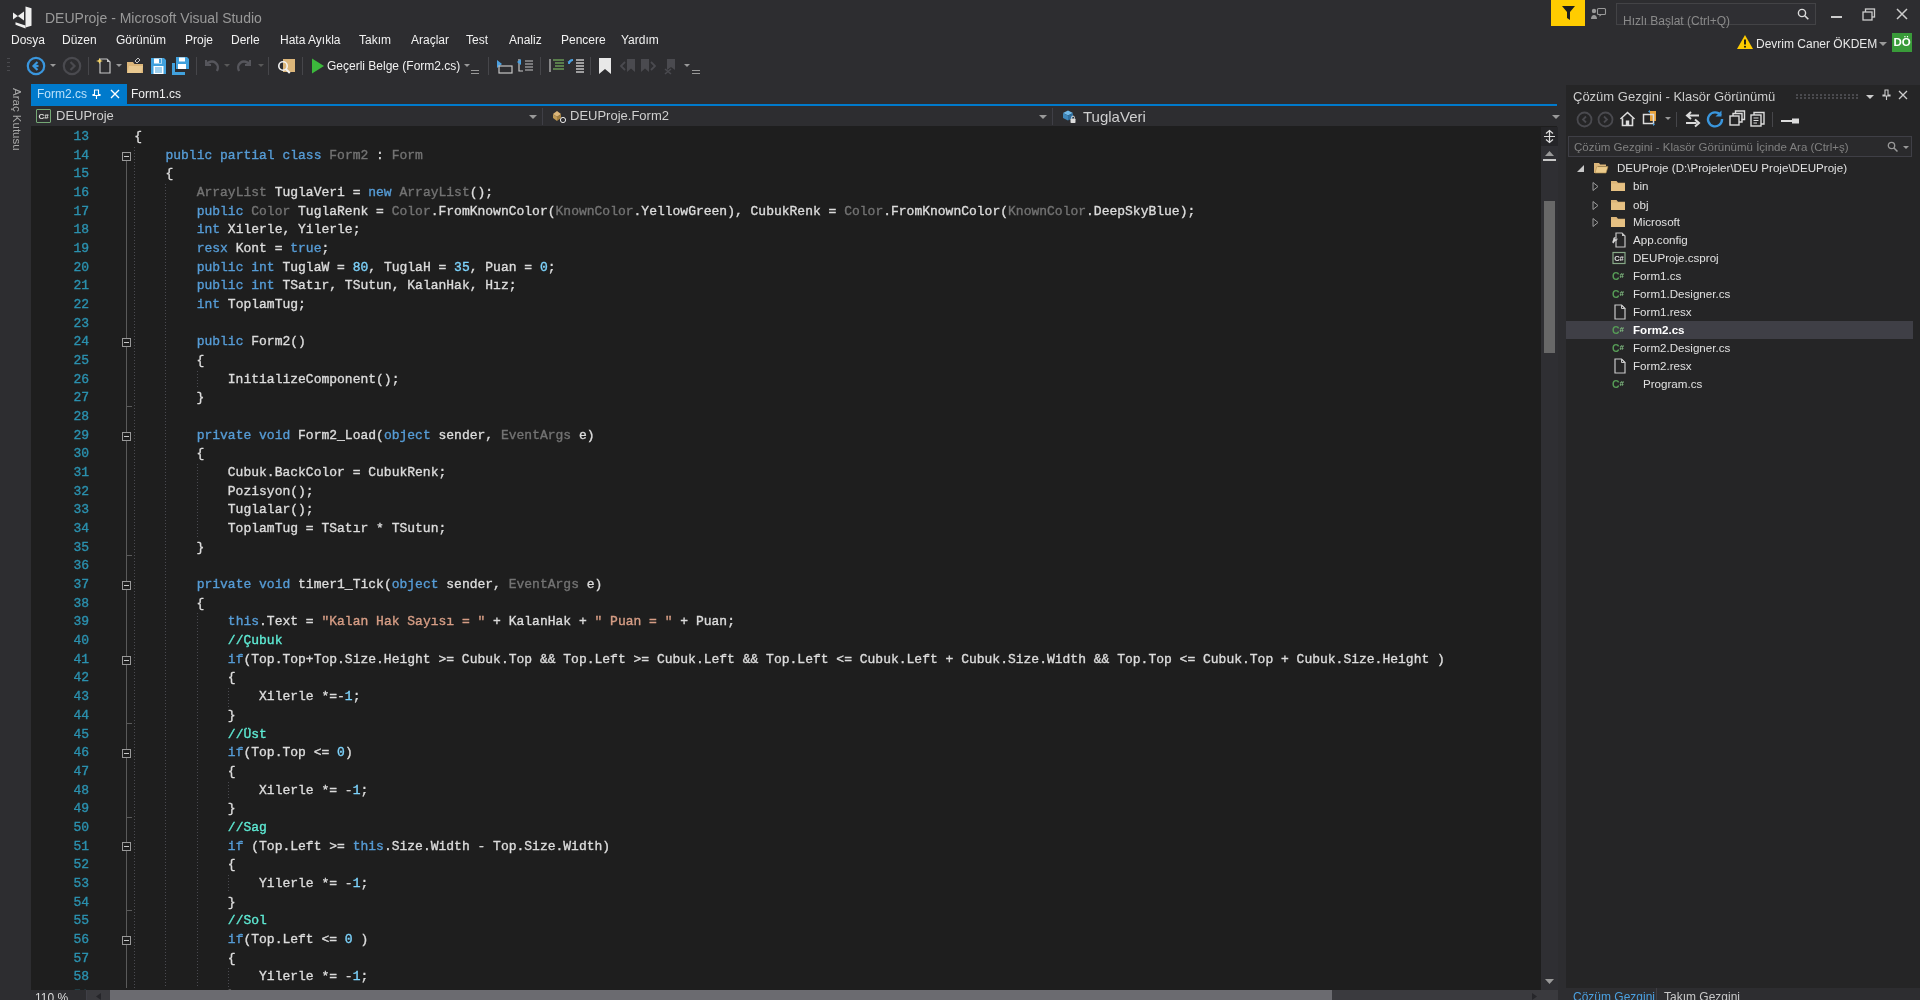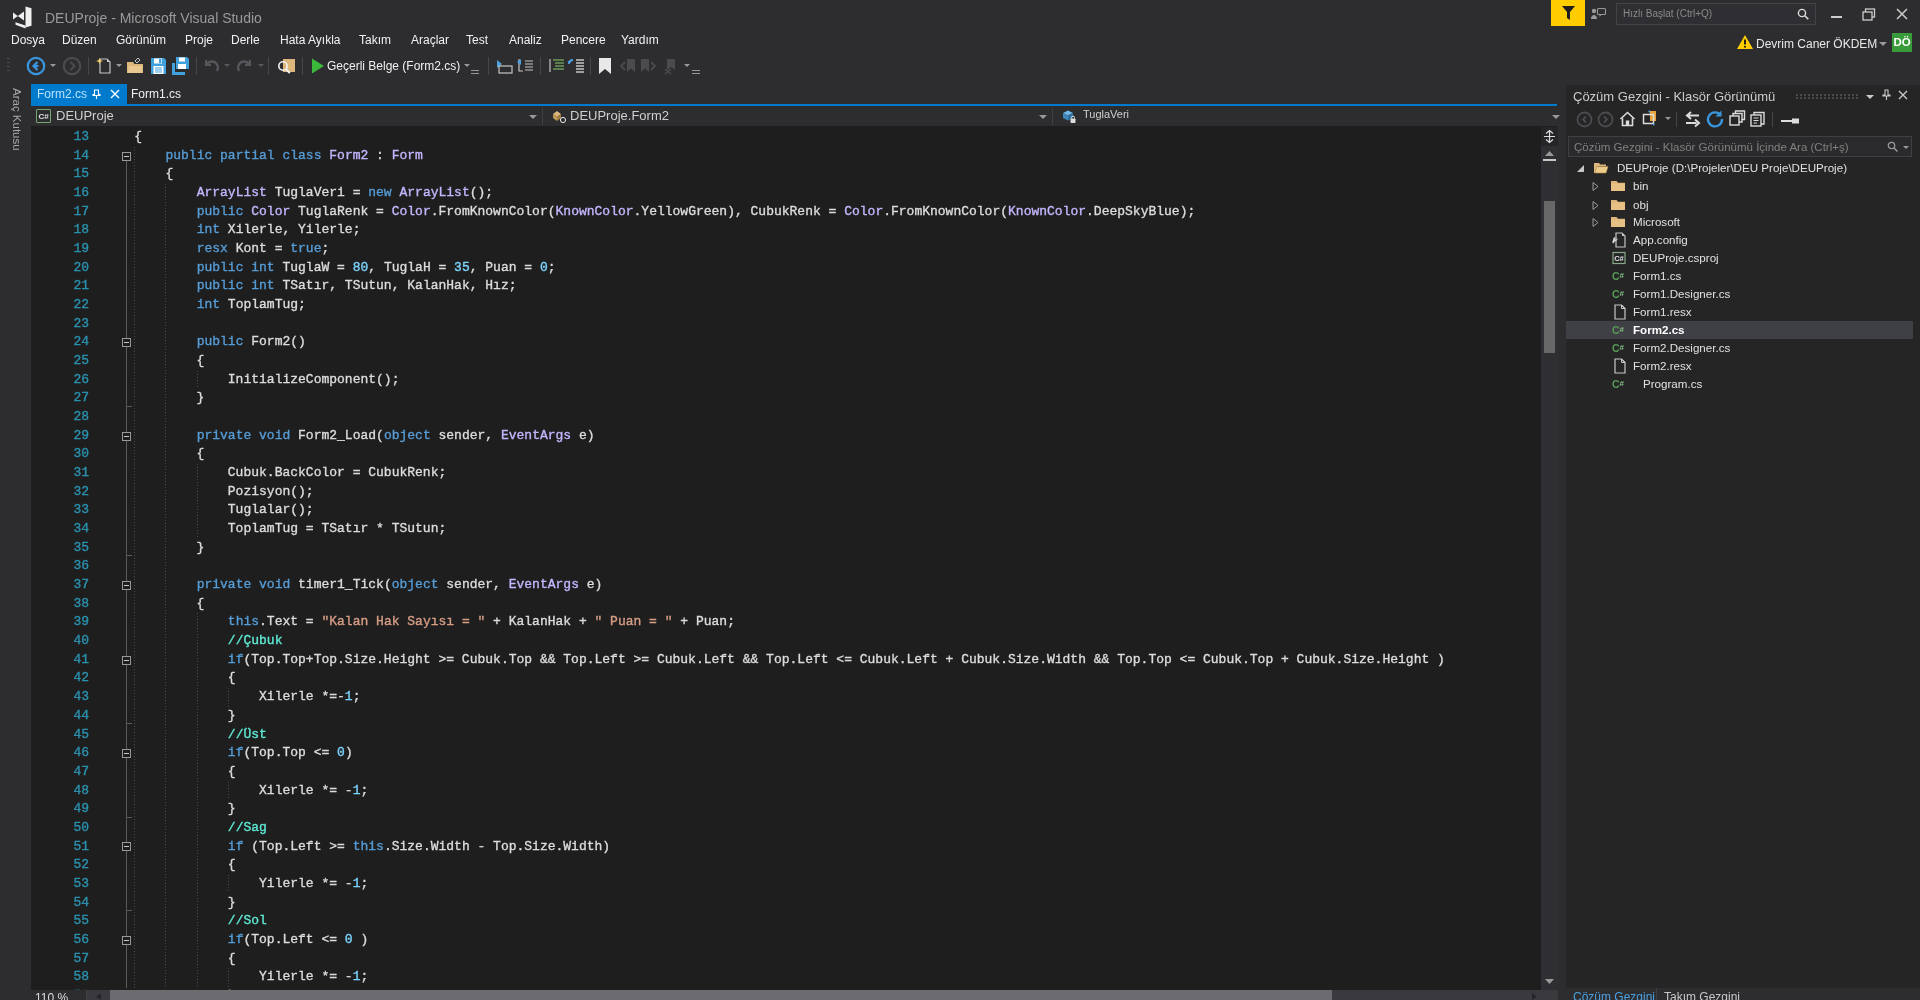--- a/index.html
+++ b/index.html
@@ -1,17 +1,17 @@
 <!DOCTYPE html>
 <html><head><meta charset="utf-8"><style>
 *{margin:0;padding:0;box-sizing:border-box}
 html,body{width:1920px;height:1000px;overflow:hidden;background:#2d2d30;font-family:"Liberation Sans",sans-serif}
 .abs{position:absolute}
 #code pre{font-family:"Liberation Mono",monospace;font-size:13px;line-height:18.67px;color:#dcdcdc;-webkit-text-stroke:0.35px}
-.k{color:#569cd6}.t{color:#c4b5fd}.s{color:#d69d85}.n{color:#7dd3fc}.c{color:#5eead4}
+.k{color:#569cd6}.t{color:#737373}.s{color:#d69d85}.n{color:#7dd3fc}.c{color:#5eead4}
 .fbox{position:absolute;width:9px;height:9px;border:1px solid #999;background:#1e1e1e}
 .fbox::after{content:"";position:absolute;left:1px;top:3px;width:5px;height:1px;background:#c8c8c8}
 .trow{position:absolute;left:0;width:347px;height:18px;color:#e0e0e0;font-size:11.6px}
 .trow.sel{color:#fff;font-weight:bold}
 .mitem{display:inline-block;color:#f1f1f1;font-size:12px}
 .sep{position:absolute;top:5px;width:1px;height:18px;background:#46464a}
 .psep{position:absolute;top:114px;width:1px;height:15px;background:#46464a}
 </style></head>
 <body>
 
@@ -28,21 +28,21 @@
     </svg></div>
 
 <svg class="abs" style="left:1590px;top:7px" width="17" height="15" viewBox="0 0 17 15">
     <circle cx="4" cy="4" r="2.2" fill="#999"></circle>
     <path d="M1 12c0-2.4 1.5-4 3-4s3 1.6 3 4z" fill="#999"></path>
     <rect x="7.5" y="1.5" width="8" height="6" rx="1" fill="none" stroke="#999" stroke-width="1.1"></rect>
     <path d="M9.5 7.5v2.2l2.4-2.2z" fill="#999"></path>
   </svg>
 
 <div class="abs" style="left:1616px;top:3px;width:200px;height:22px;background:#2f2f33;border:1px solid #434346">
-  <span style="position:absolute;left:6px;top:4px;color:#8a8a8a;font-size:10px">Hızlı Başlat (Ctrl+Q)</span>
+  <span style="position:absolute;left:6px;top:10px;color:#8a8a8a;font-size:12px">Hızlı Başlat (Ctrl+Q)</span>
   <svg style="position:absolute;right:4px;top:3px" width="15" height="15" viewBox="0 0 15 15">
       <circle cx="6" cy="6" r="3.6" fill="none" stroke="#dcdcdc" stroke-width="1.4"></circle>
       <path d="M8.8 8.8l3.5 3.5" stroke="#dcdcdc" stroke-width="1.6"></path>
     </svg>
 </div>
 
 <div class="abs" style="left:1831px;top:16px;width:11px;height:2px;background:#ccc"></div>
 <svg class="abs" style="left:1862px;top:8px" width="14" height="13" viewBox="0 0 14 13">
     <rect x="3.5" y="1" width="9" height="8" fill="none" stroke="#ccc" stroke-width="1.3"></rect>
     <rect x="1" y="4" width="9" height="8" fill="#2d2d30" stroke="#ccc" stroke-width="1.3"></rect>
@@ -206,21 +206,21 @@
   <span style="position:absolute;left:539px;top:2px;color:#cfcfcf;font-size:13px">DEUProje.Form2</span>
   <div style="position:absolute;left:1008px;top:9px;width:0;height:0;border-left:4px solid transparent;border-right:4px solid transparent;border-top:4px solid #999"></div>
   <div style="position:absolute;left:1021px;top:2px;width:1px;height:17px;background:#3f3f46"></div>
   <svg style="position:absolute;left:1030px;top:3px" width="17" height="16" viewBox="0 0 17 16">
       <path d="M2 4l5-2.5L12 4 7 6.5z" fill="#6fb8e8"></path>
       <path d="M2 4v5l5 2.5v-5z" fill="#3f87bb"></path>
       <path d="M12 4v5l-5 2.5v-5z" fill="#2f6f9f"></path>
       <rect x="9.5" y="9.5" width="5" height="4.5" rx="0.8" fill="#ddd"></rect>
       <path d="M10.5 9.5V8.6a1.5 1.5 0 0 1 3 0v0.9" fill="none" stroke="#ddd" stroke-width="1"></path>
     </svg>
-  <span style="position:absolute;left:1052px;top:2px;color:#cfcfcf;font-size:11px">TuglaVeri</span>
+  <span style="position:absolute;left:1052px;top:2px;color:#cfcfcf;font-size:15px">TuglaVeri</span>
   <div style="position:absolute;left:1521px;top:9px;width:0;height:0;border-left:4px solid transparent;border-right:4px solid transparent;border-top:4px solid #999"></div>
 </div>
 
 <div id="code" class="abs" style="left:31px;top:127px;width:1510px;height:863px;background:#1e1e1e;overflow:hidden">
   <pre style="position:absolute;left:9px;top:1px;width:49px;text-align:right;color:#2b91af">13
 14
 15
 16
 17
 18

